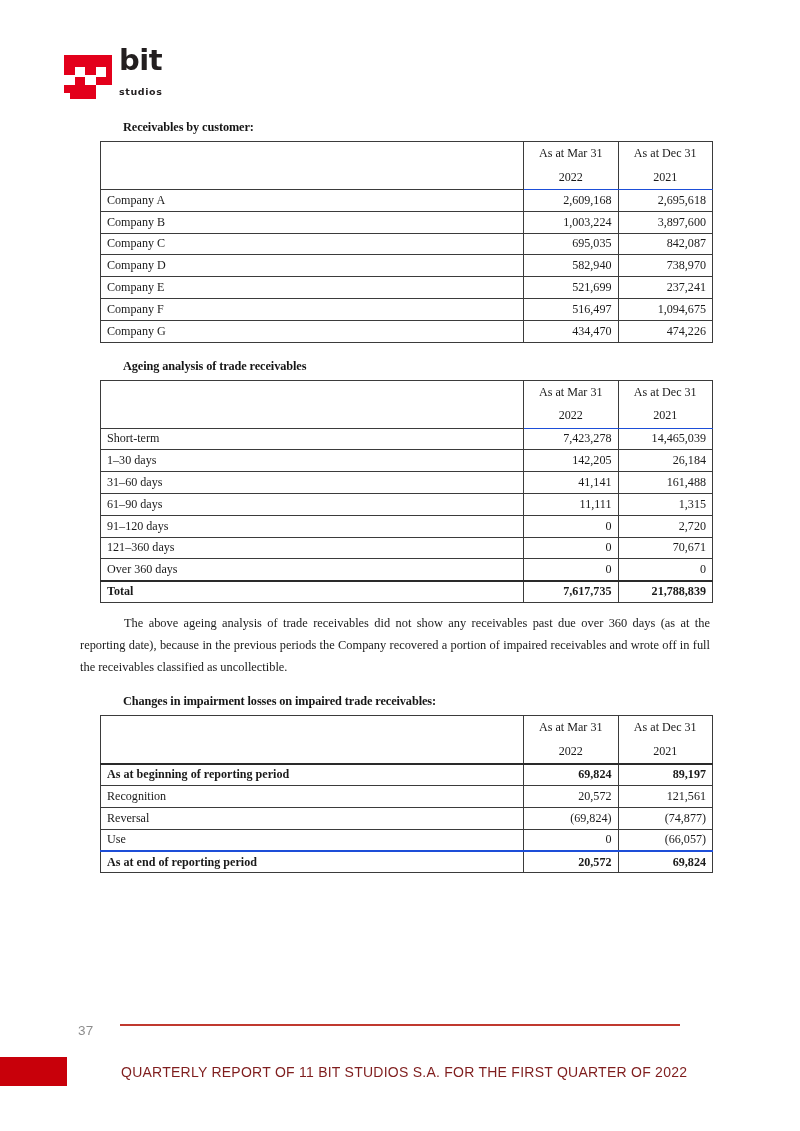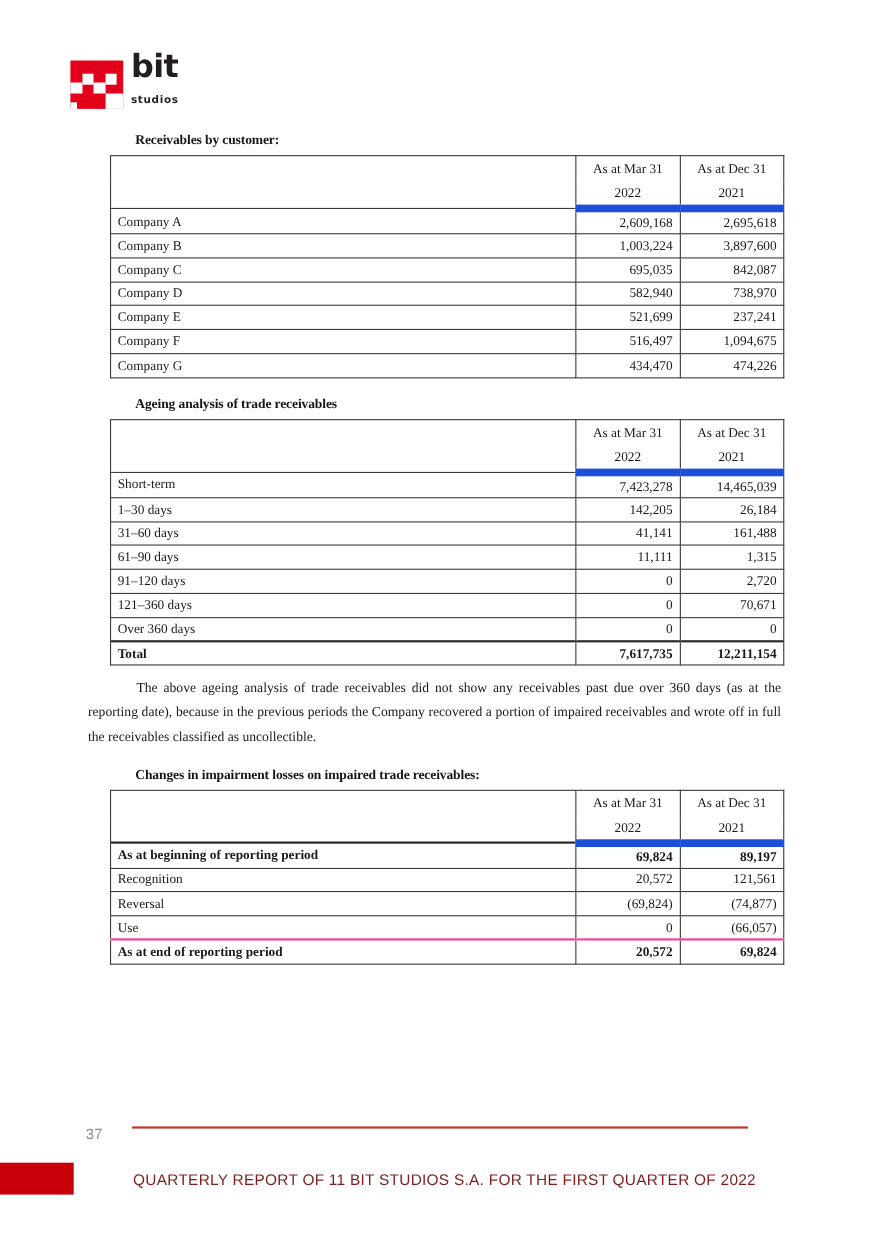--- a/index.html
+++ b/index.html
@@ -107,31 +107,31 @@
   }
   table.fin thead th {
     text-align: center;
     height: 24px;
     line-height: 1.25;
     border-bottom: none;
   }
   table.fin thead th.blank { border-right: 1px solid #3b3b3b; }
   table.fin thead tr.yr th {
     border-top: none;
-    border-bottom: 7px solid #1d4ed8;
+    border-bottom: 1px solid #1d4ed8;
   }
   table.fin td.label { text-align: left; }
   table.fin td.num   { text-align: right; }
   table.fin tr.total td {
     font-weight: 700;
     border-top: 2px solid #2a2a2a;
   }
   table.fin tr.bold-row td { font-weight: 700; }
   table.fin tr.bold-row.top-rule td { border-top: 2px solid #2a2a2a; }
-  table.fin tr.bold-row.bottom-rule td { border-top: 2px solid #ec4899; }
+  table.fin tr.bold-row.bottom-rule td { border-top: 2px solid #1d4ed8; }
 
   
   .body-para {
     font-size: 12.4px;
     line-height: 1.78;
     text-align: justify;
     text-indent: 44px;
     margin: 9px 0 0 0;
     width: 630px;
     color: #1a1a1a;
@@ -303,21 +303,21 @@
         <tr>
           <td class="label">Over 360 days</td>
           <td class="num">0</td>
           <td class="num">0</td>
         </tr>
       </tbody>
     <tbody>
       <tr class="total">
         <td class="label">Total</td>
         <td class="num">7,617,735</td>
-        <td class="num">12,211,154</td>
+        <td class="num">21,788,839</td>
       </tr>
     </tbody>
   </table>
 
   <p class="body-para">The above ageing analysis of trade receivables did not show any receivables past due over 360 days (as at the reporting date), because in the previous periods the Company recovered a portion of impaired receivables and wrote off in full the receivables classified as uncollectible.</p>
 
   <div class="section-heading second">Changes in impairment losses on impaired trade receivables:</div>
 
   <table class="fin">
     <colgroup>

